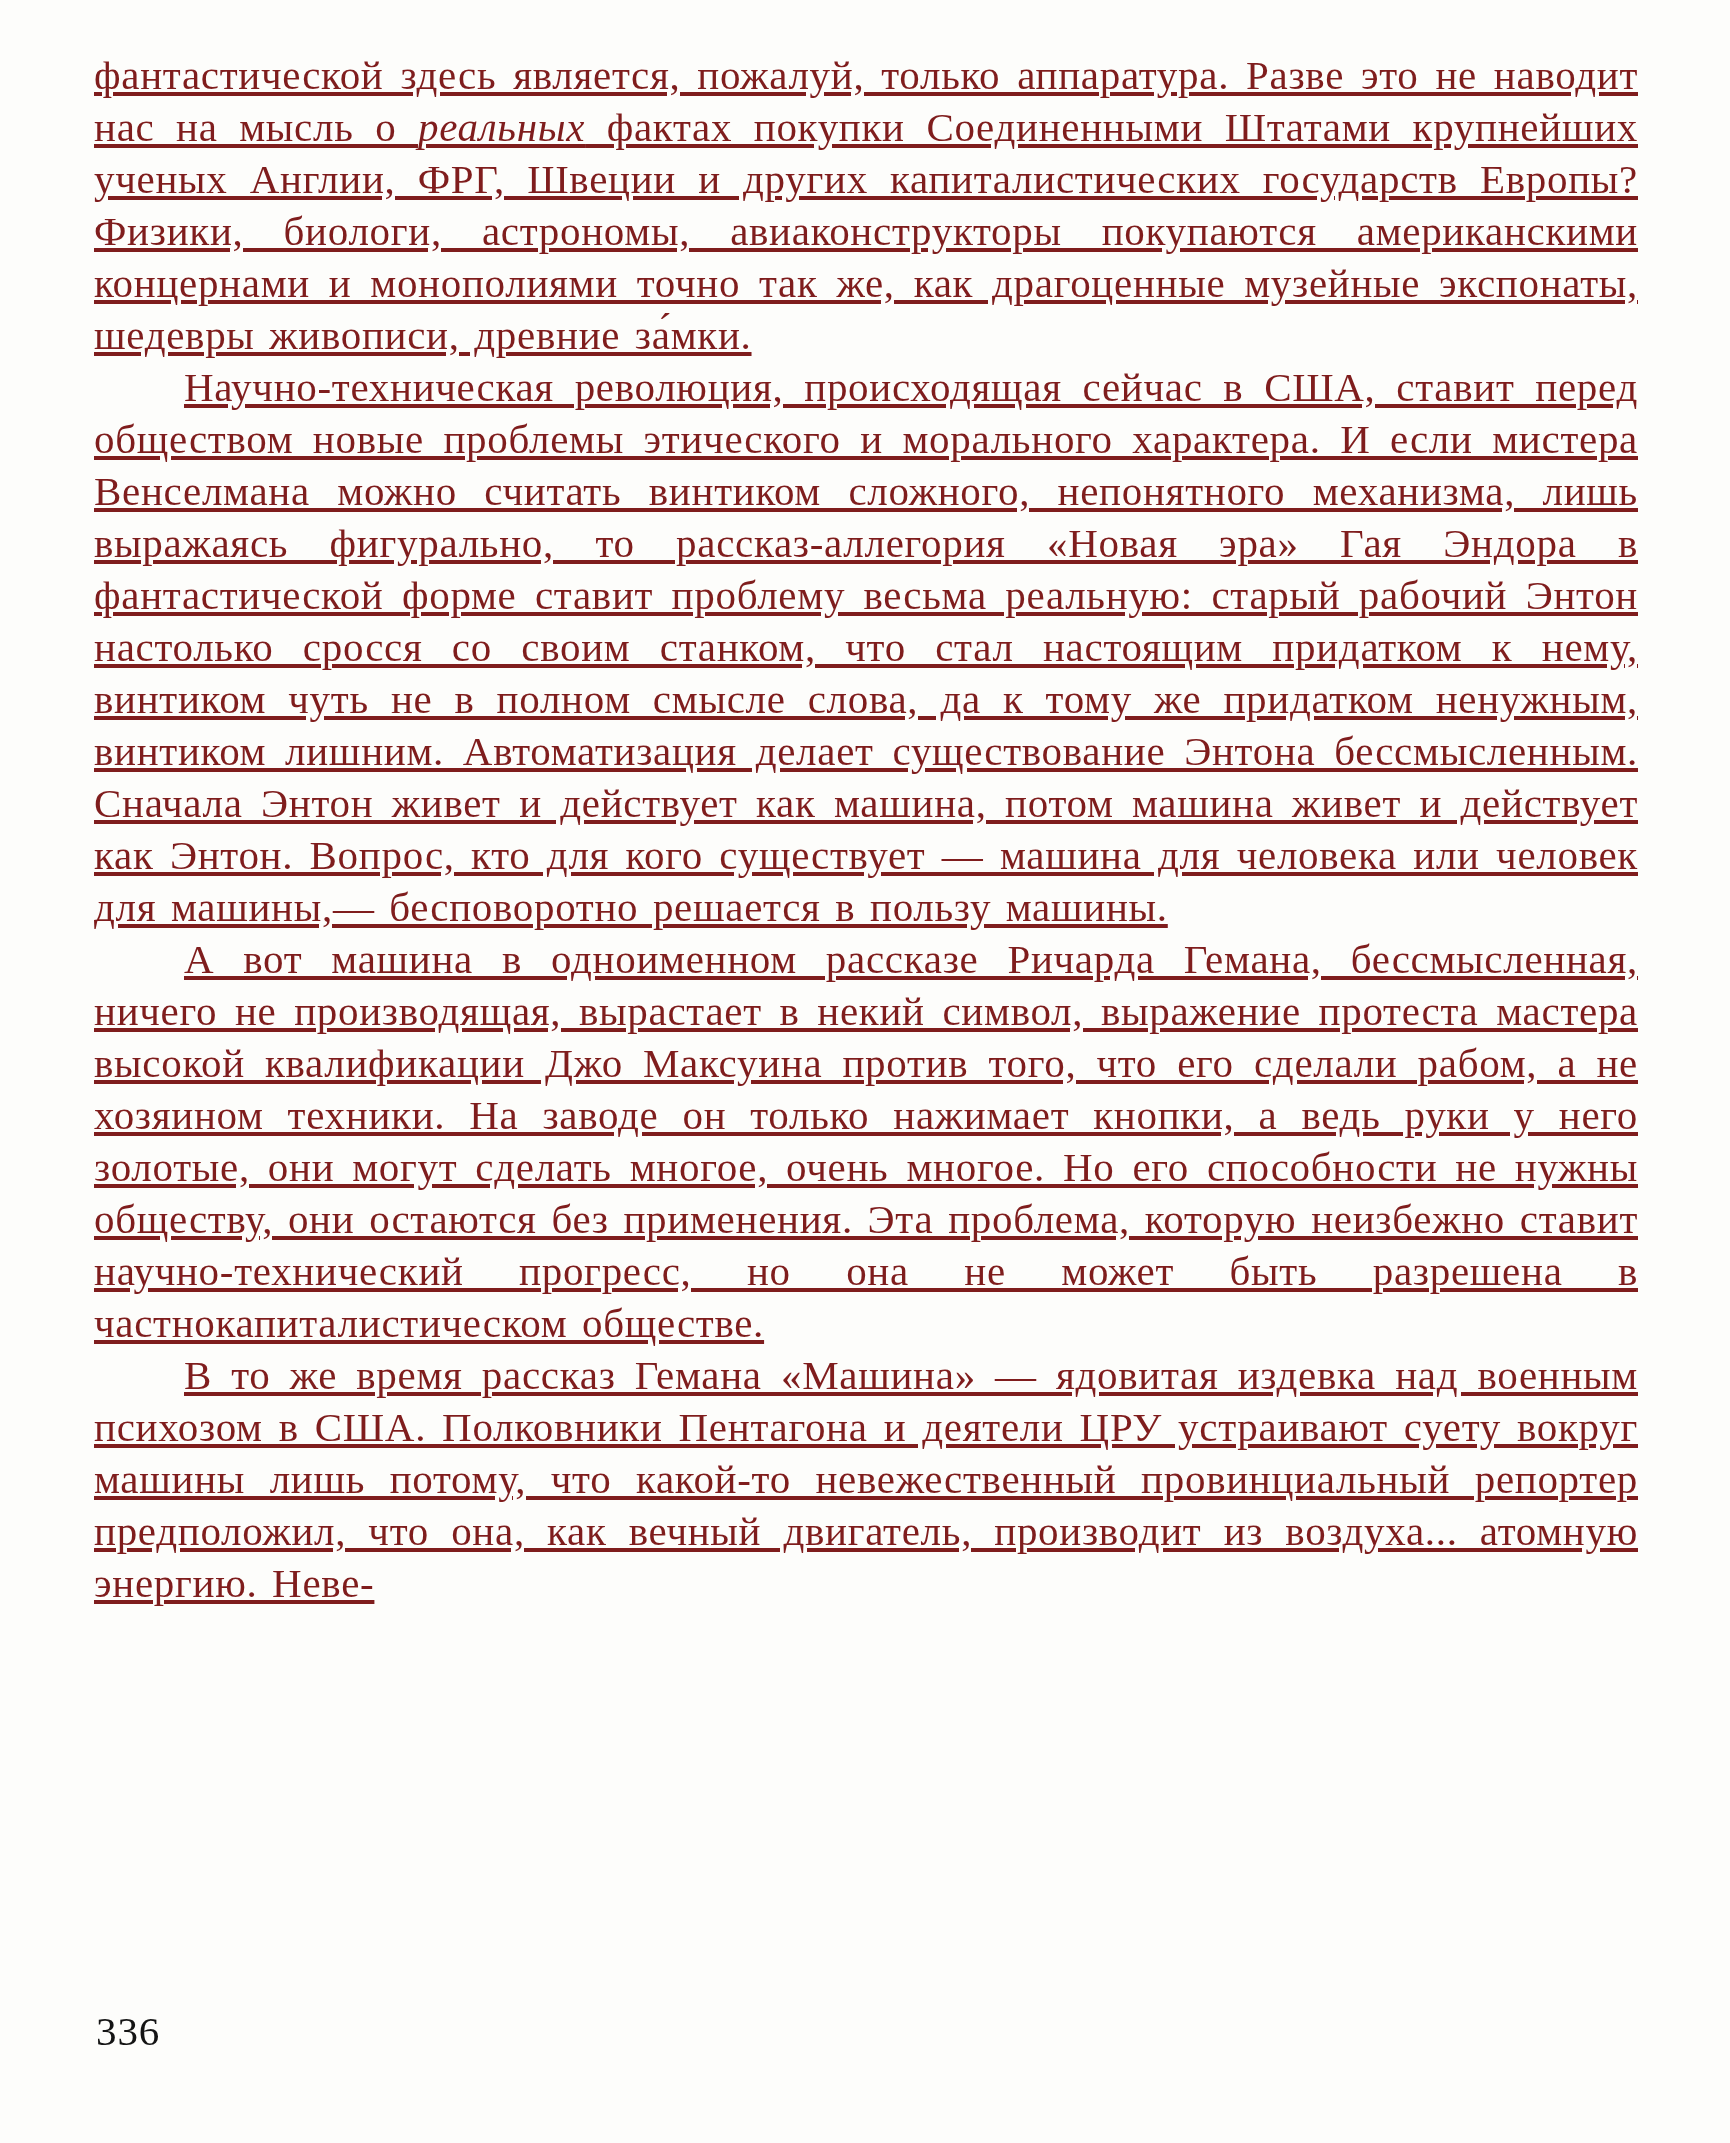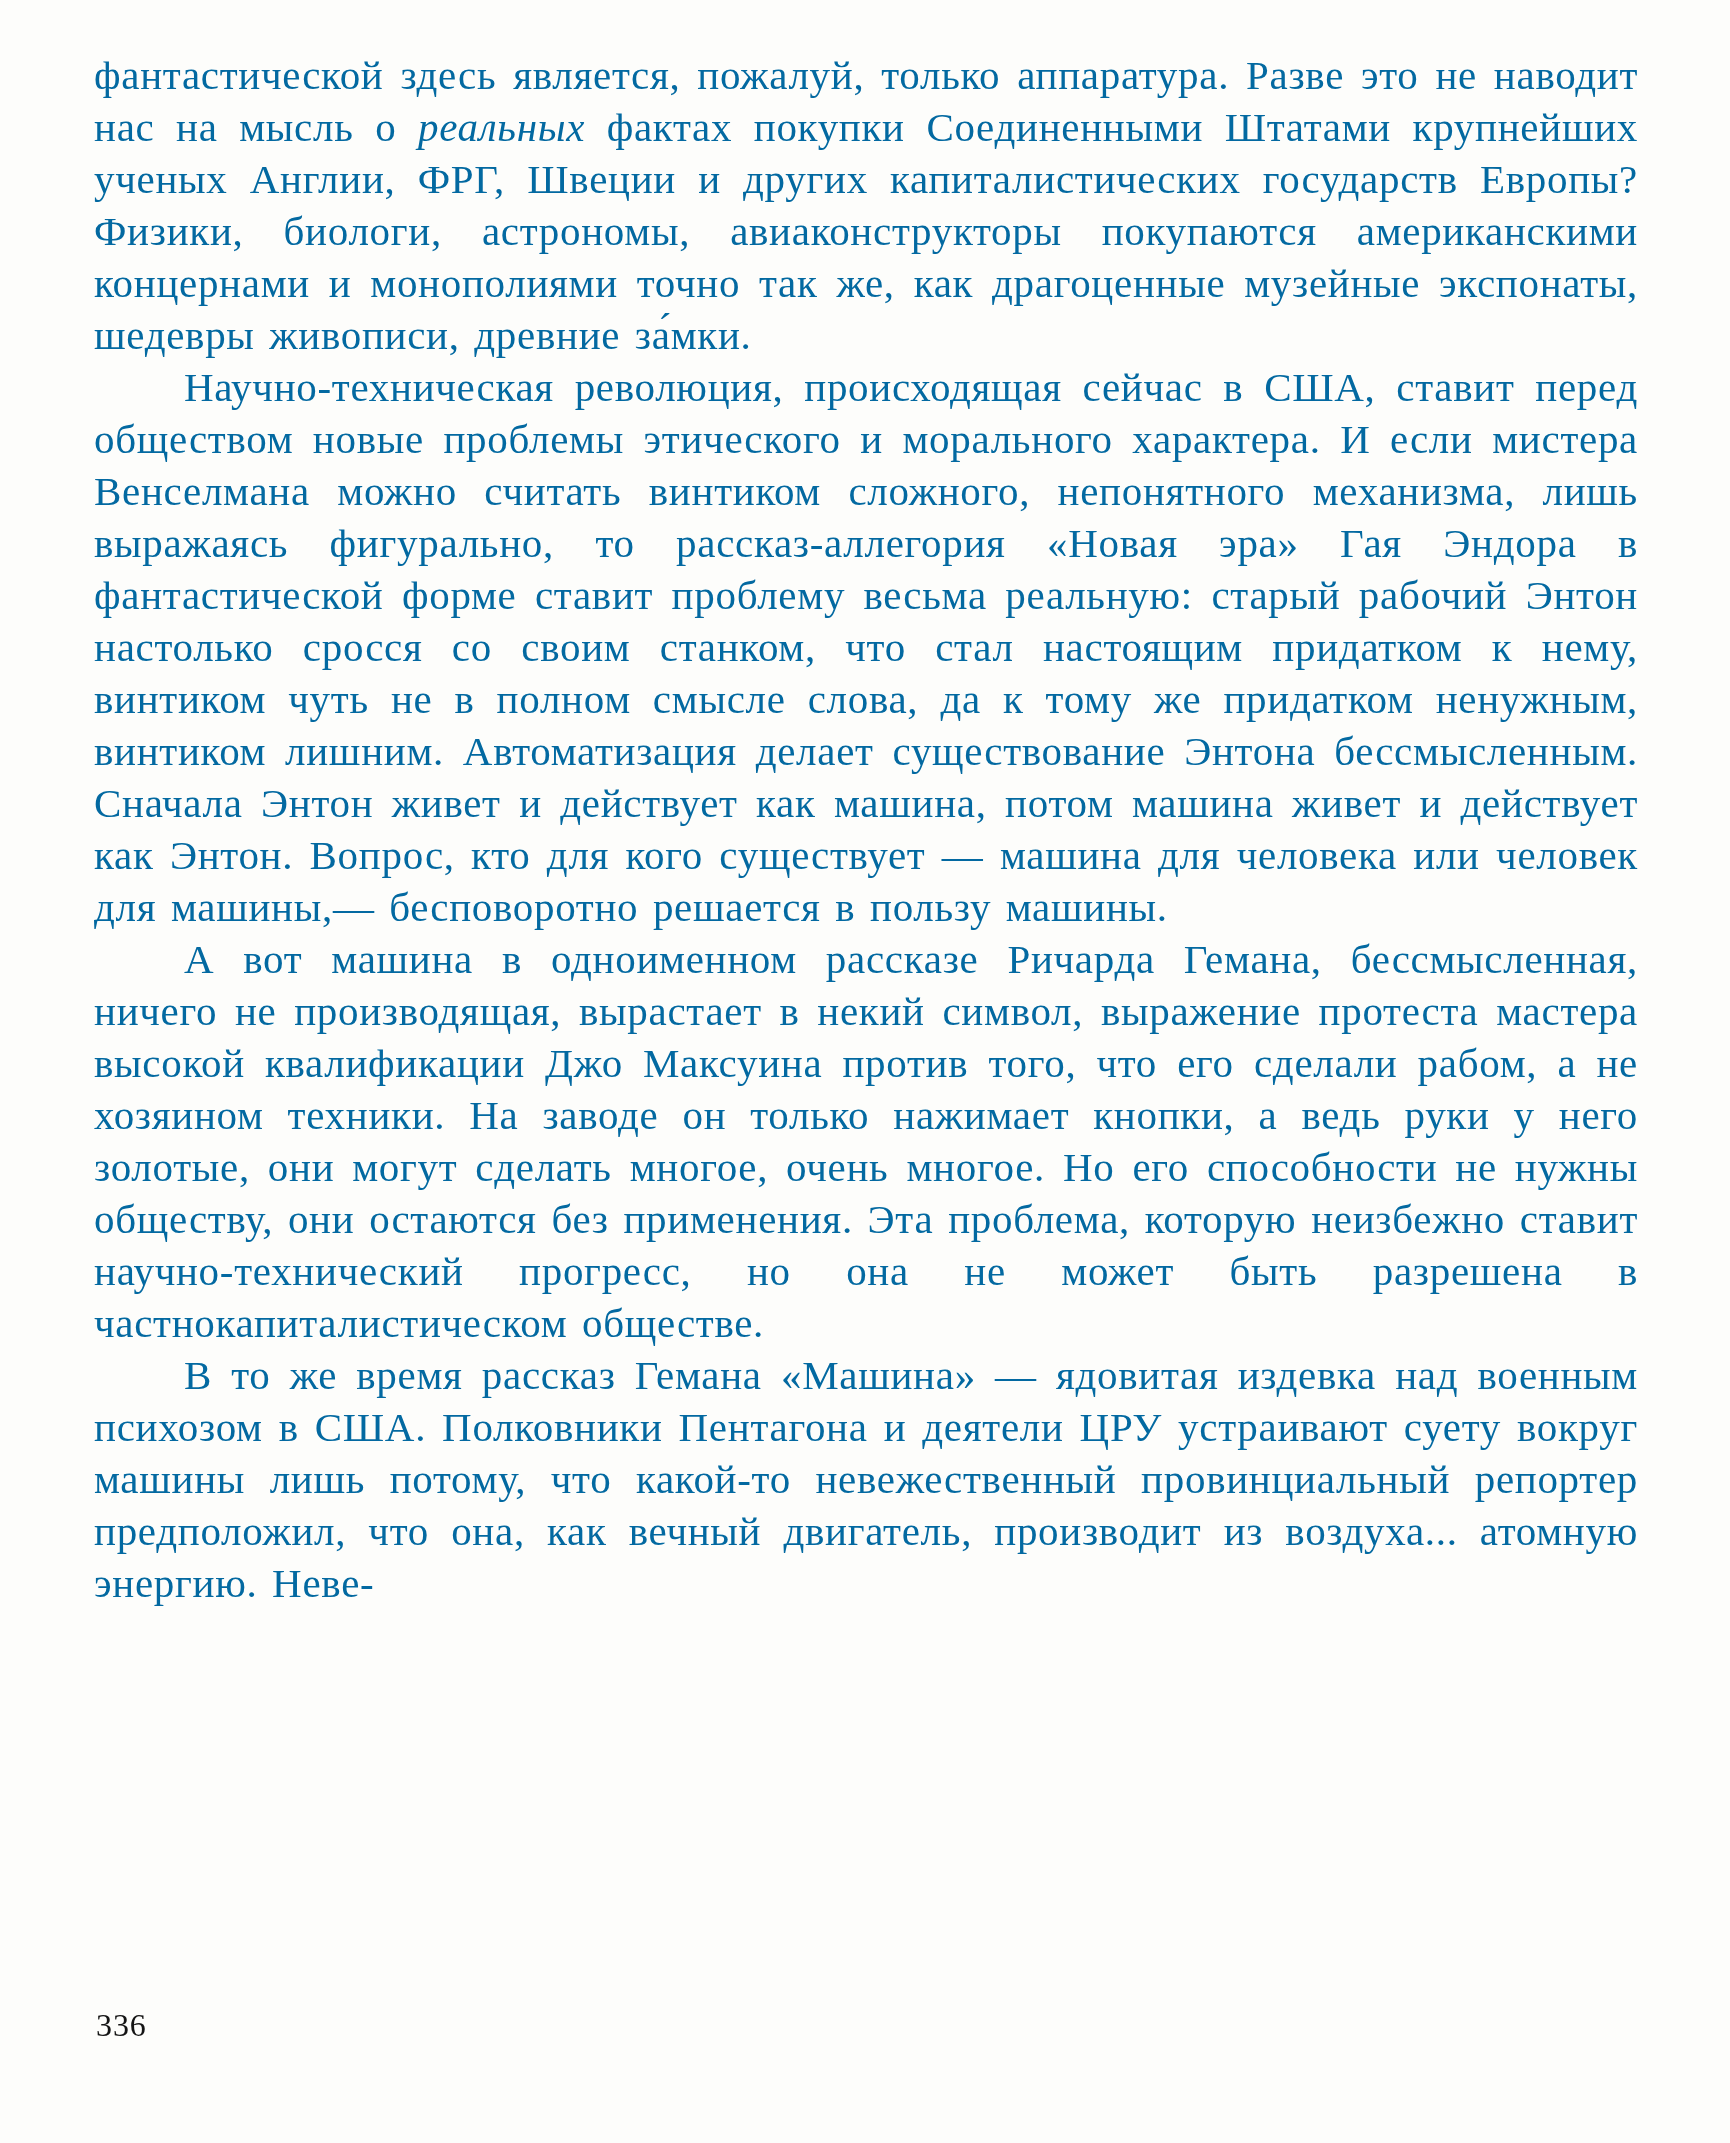--- a/index.html
+++ b/index.html
@@ -23,33 +23,34 @@
     top: 49px;
     width: 1544px;
   }
   .para {
     margin: 0;
     font-size: 41px;
     line-height: 52px;
     letter-spacing: 0.7px;
     word-spacing: 3.7px;
     text-align: justify;
-    color: #0369a1;
+    color: #7f1d1d;
+    text-decoration: underline;
   }
   .para.indent {
     text-indent: 90px;
   }
   .em {
     font-style: italic;
   }
   .page-number {
     position: absolute;
     left: 96px;
     top: 2007px;
-    font-size: 32px;
+    font-size: 41px;
     letter-spacing: 0.9px;
     color: #141414;
   }
 </style>
 </head>
 <body>
 
 <div class="page">
   <main class="text-block">
       <p class="para"><span class="">фантастической здесь является, пожалуй, только аппаратура. Разве это не наводит нас на мысль о </span><span class="em">реальных</span><span class=""> фактах покупки Соединенными Штатами крупнейших ученых Англии, ФРГ, Швеции и других капиталистических государств Европы? Физики, биологи, астрономы, авиаконструкторы покупаются американскими концернами и монополиями точно так же, как драгоценные музейные экспонаты, шедевры живописи, древние за́мки.</span></p>

